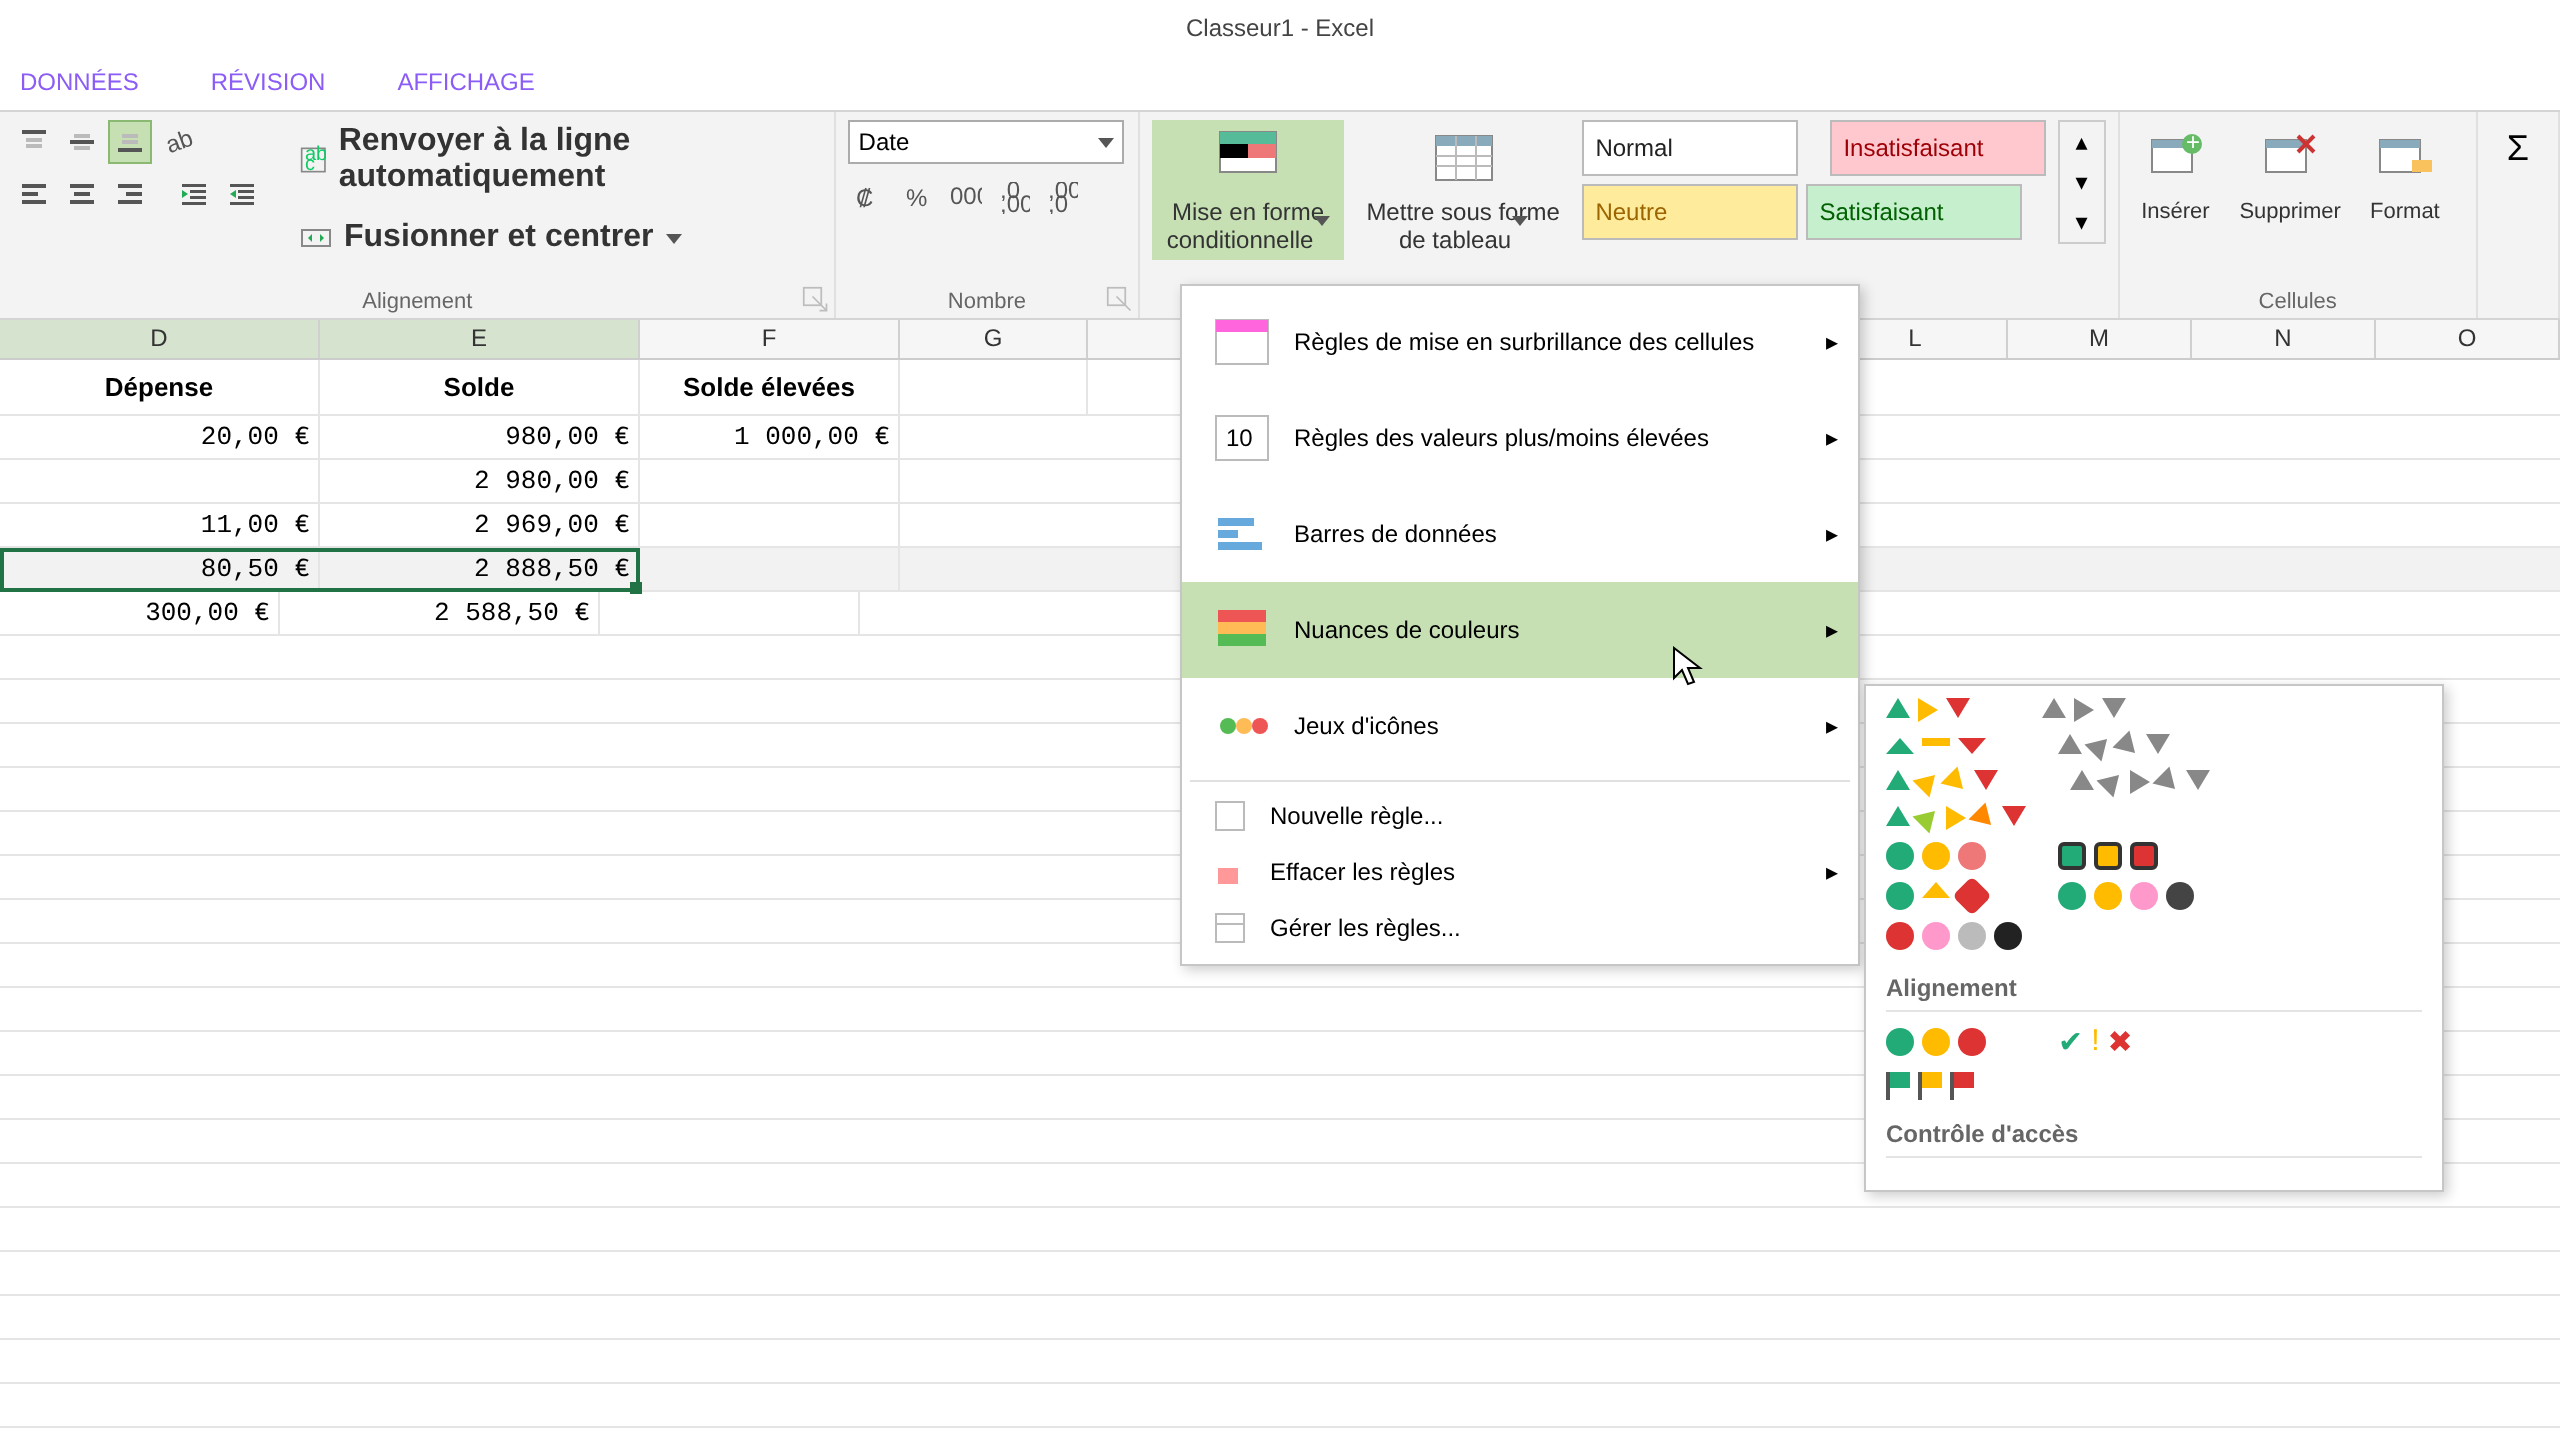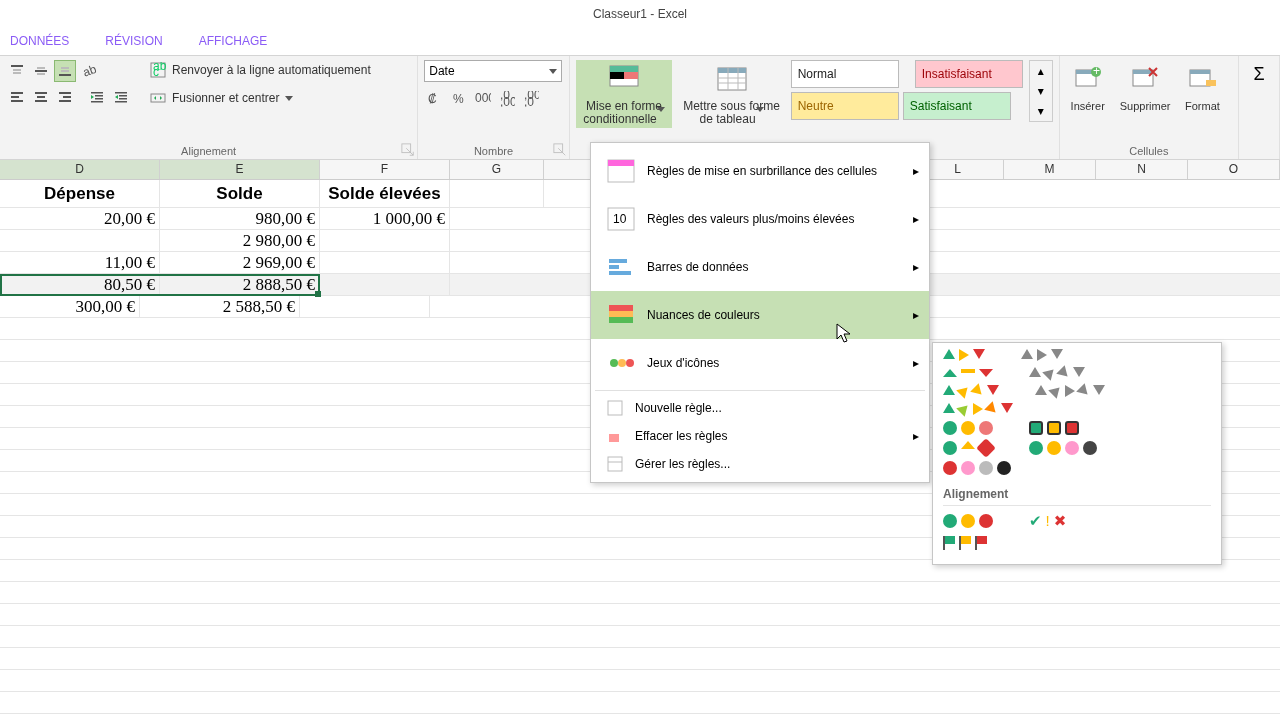--- a/index.html
+++ b/index.html
@@ -14,21 +14,21 @@
   .ribbon { height: 104px; border-bottom: 1px solid #d4d4d4; display: flex; background: #f3f3f3; }
   .ribbon-group { border-right: 1px solid #e0e0e0; padding: 4px 6px 2px 6px; display: flex; flex-direction: column; position: relative; }
   .ribbon-group-label { text-align: center; font-size: 11px; color: #666; padding-top: 2px; }
   .ribbon-body { flex: 1; display: flex; align-items: flex-start; gap: 6px; }
 
   .small-btn { width: 22px; height: 22px; border: 1px solid transparent; display: flex; align-items: center; justify-content: center; cursor: pointer; }
   .small-btn.active { background: #c6e0b4; border-color: #8ab972; }
   .small-btn svg, .icon-sm { width: 16px; height: 16px; }
 
   .long-btn { display: flex; align-items: center; gap: 6px; padding: 2px 6px; cursor: pointer; }
-  .long-btn span.lbl { font-size: 12px; color: #333; }
+  .long-btn span.lbl { font-size: 16px; color: #333; font-weight: bold; }
 
   .nf-select { width: 138px; height: 22px; border: 1px solid #ababab; background: #fff; padding: 2px 4px; display: flex; align-items: center; justify-content: space-between; cursor: pointer; }
   .caret { width: 0; height: 0; border-left: 4px solid transparent; border-right: 4px solid transparent; border-top: 5px solid #555; }
 
   .big-btn { display: flex; flex-direction: column; align-items: center; justify-content: flex-start; padding: 2px 4px; cursor: pointer; text-align: center; }
   .big-btn.active { background: #c6e0b4; }
   .big-btn .bi { width: 36px; height: 36px; }
   .big-btn .lbl { font-size: 11px; color: #333; line-height: 13px; padding-top: 2px; }
 
   .style-box { width: 108px; height: 28px; border: 1px solid #bbb; display: flex; align-items: center; padding: 0 6px; cursor: pointer; }
@@ -38,23 +38,23 @@
   .style-good    { background: #c6efce; color: #006100; }
 
   .dlg-launch { position: absolute; right: 2px; bottom: 2px; width: 14px; height: 14px; cursor: pointer; opacity: .5; }
 
   
   .sheet { position: relative; }
   .colhdr { display: flex; height: 20px; background: #f6f6f6; border-bottom: 1px solid #ccc; }
   .colhdr .ch { border-right: 1px solid #d0d0d0; text-align: center; font-size: 12px; color: #333; padding-top: 2px; }
   .ch.sel { background: #d5e3cf; }
   .row { display: flex; height: 22px; border-bottom: 1px solid #e5e5e5; }
-  .cell { border-right: 1px solid #e5e5e5; padding: 2px 4px; font-size: 17px; display: flex; align-items: center; }
+  .cell { border-right: 1px solid #e5e5e5; padding: 2px 4px; font-size: 13px; display: flex; align-items: center; }
   .hdr-row .cell { font-weight: 700; justify-content: center; background: #fff; }
-  .num { justify-content: flex-end; font-family: Liberation Serif, serif; padding-left: 28px; }
+  .num { justify-content: flex-end; font-family: Liberation Mono, monospace; padding-left: 28px; }
 
   .sel-box { position: absolute; border: 2px solid #217346; pointer-events: none; }
   .sel-box::after { content:''; position:absolute; right:-3px; bottom:-3px; width:6px; height:6px; background:#217346; }
 
   
   .cf-menu { position: absolute; left: 590px; top: 142px; width: 340px; background: #fff; border: 1px solid #c6c6c6; box-shadow: 2px 2px 6px rgba(0,0,0,.2); padding: 4px 0; }
   .cf-item { display: flex; align-items: center; gap: 12px; padding: 12px 16px; cursor: pointer; position: relative; }
   .cf-item.hl { background: #c6e0b4; }
   .cf-item .arr { position: absolute; right: 10px; }
   .cf-sep { height: 1px; background: #e0e0e0; margin: 3px 4px; }
@@ -575,17 +575,18 @@
     </div>
   </div>
   <div class="ig-row">
     <div class="ig-set">
       <span class="flag" style="color:#2a7"></span>
         <span class="flag" style="color:#fb0"></span>
         <span class="flag" style="color:#d33"></span>
     </div>
   </div>
 
+  <div class="ig-sec-title">Contrôle d'accès</div>
 </div>
 
 <svg class="cursor" width="18" height="22" viewBox="0 0 18 22">
   <path d="M1 1 L1 16 L5 12 L8 19 L11 18 L8 11 L14 11 Z" fill="#fff" stroke="#000"></path>
 </svg>
 
 </body></html>

